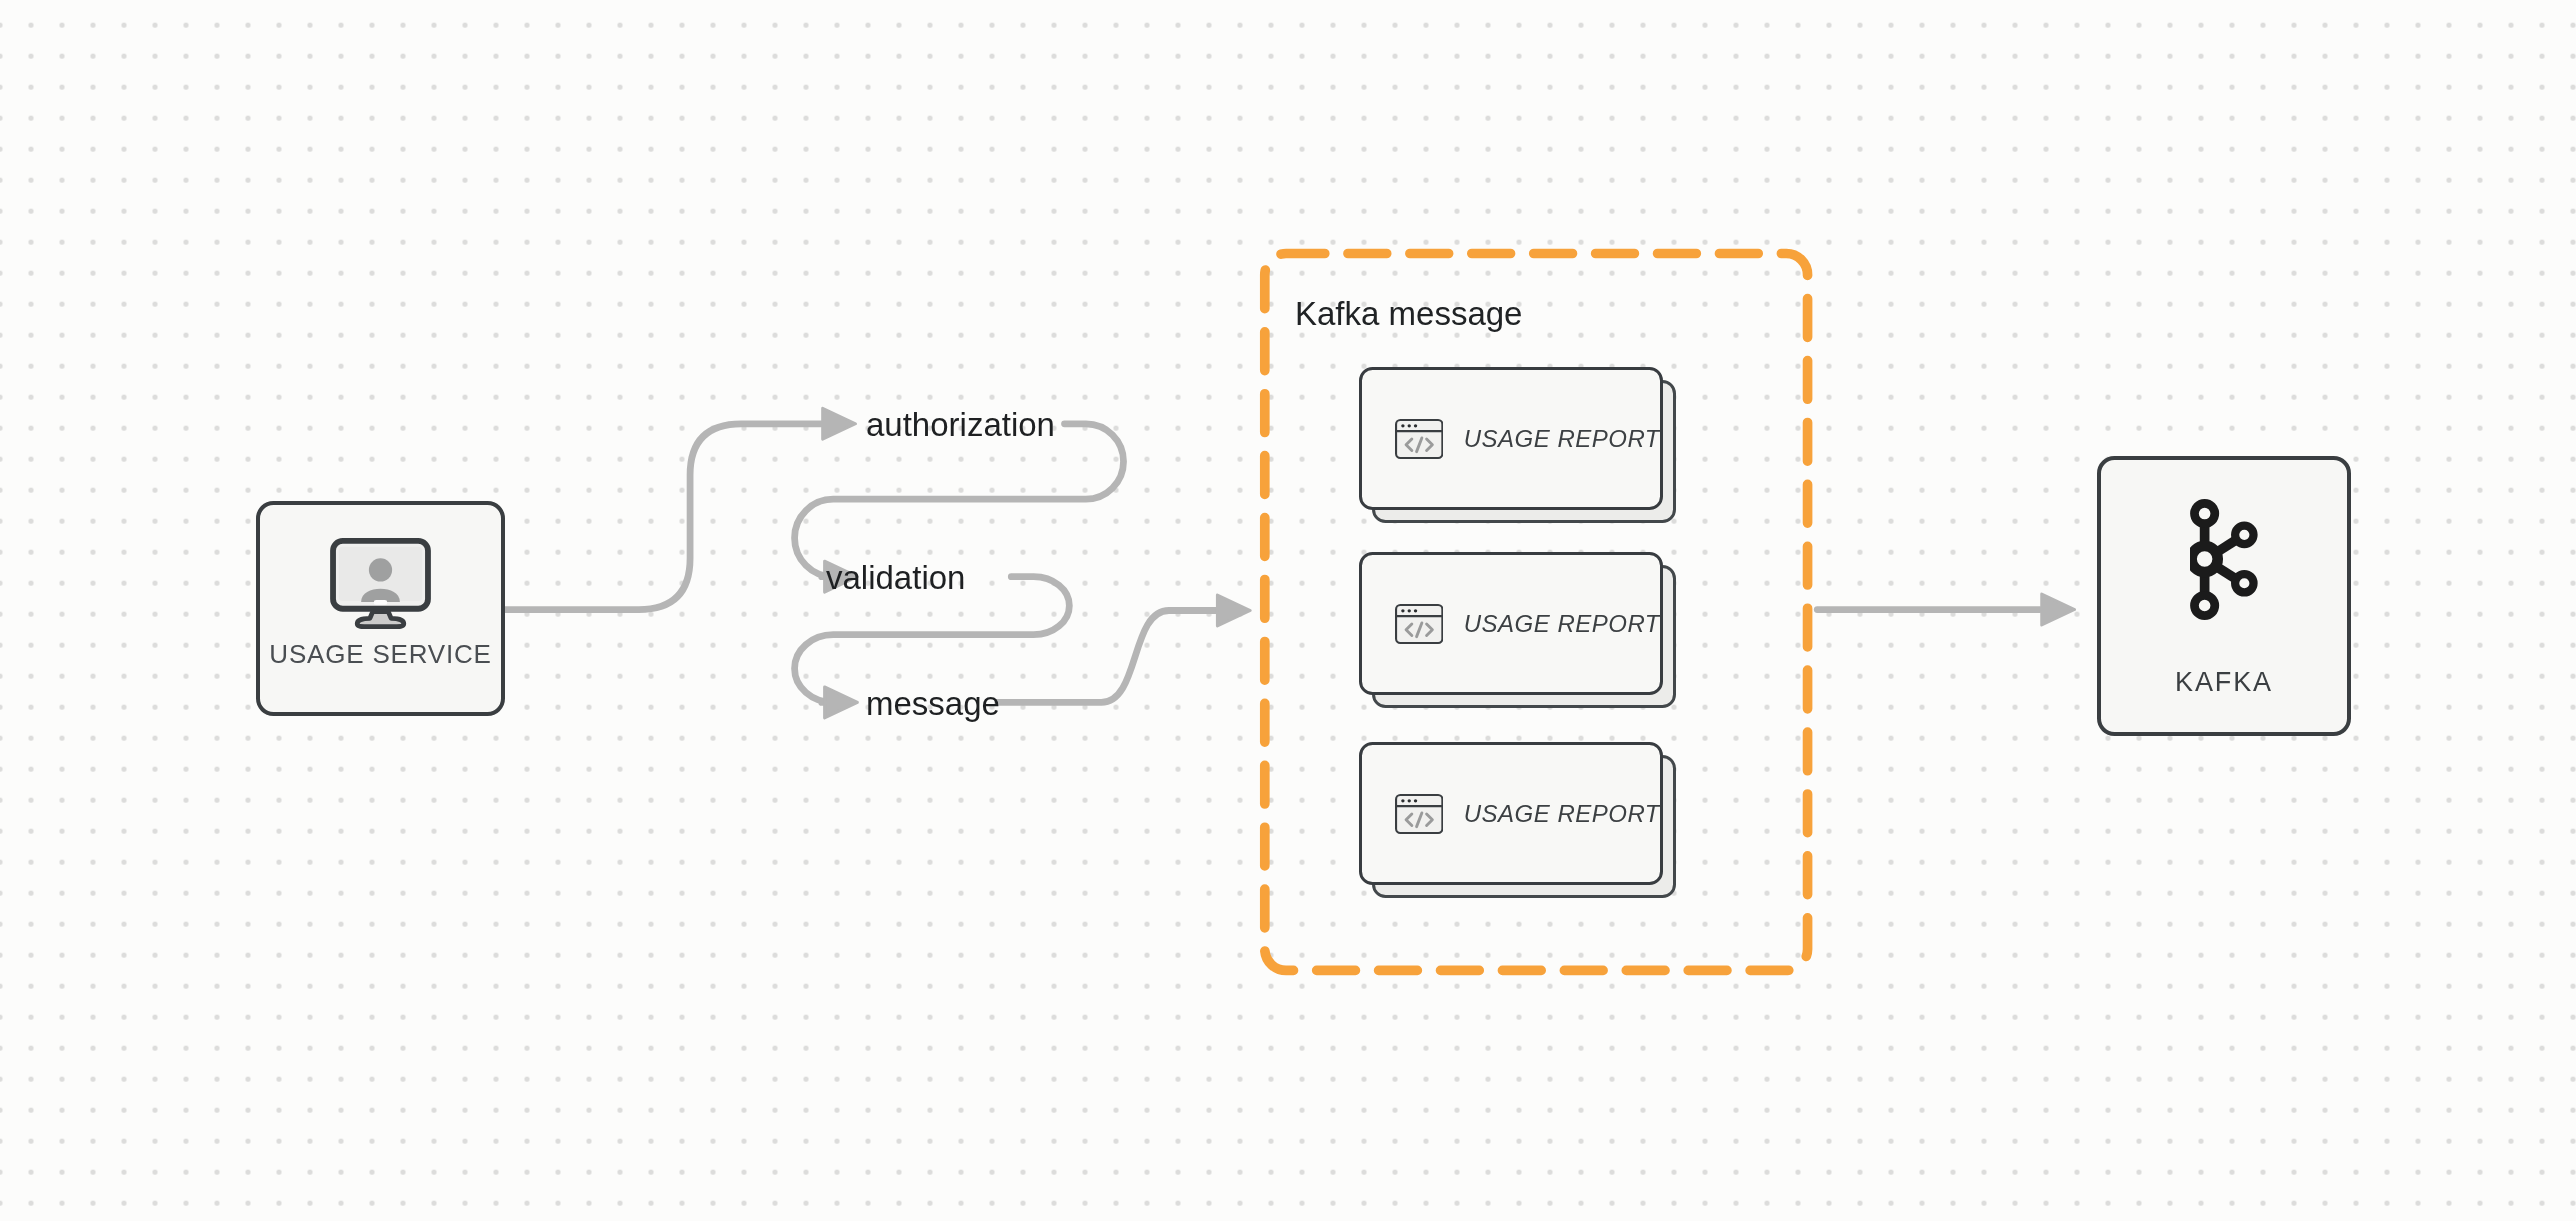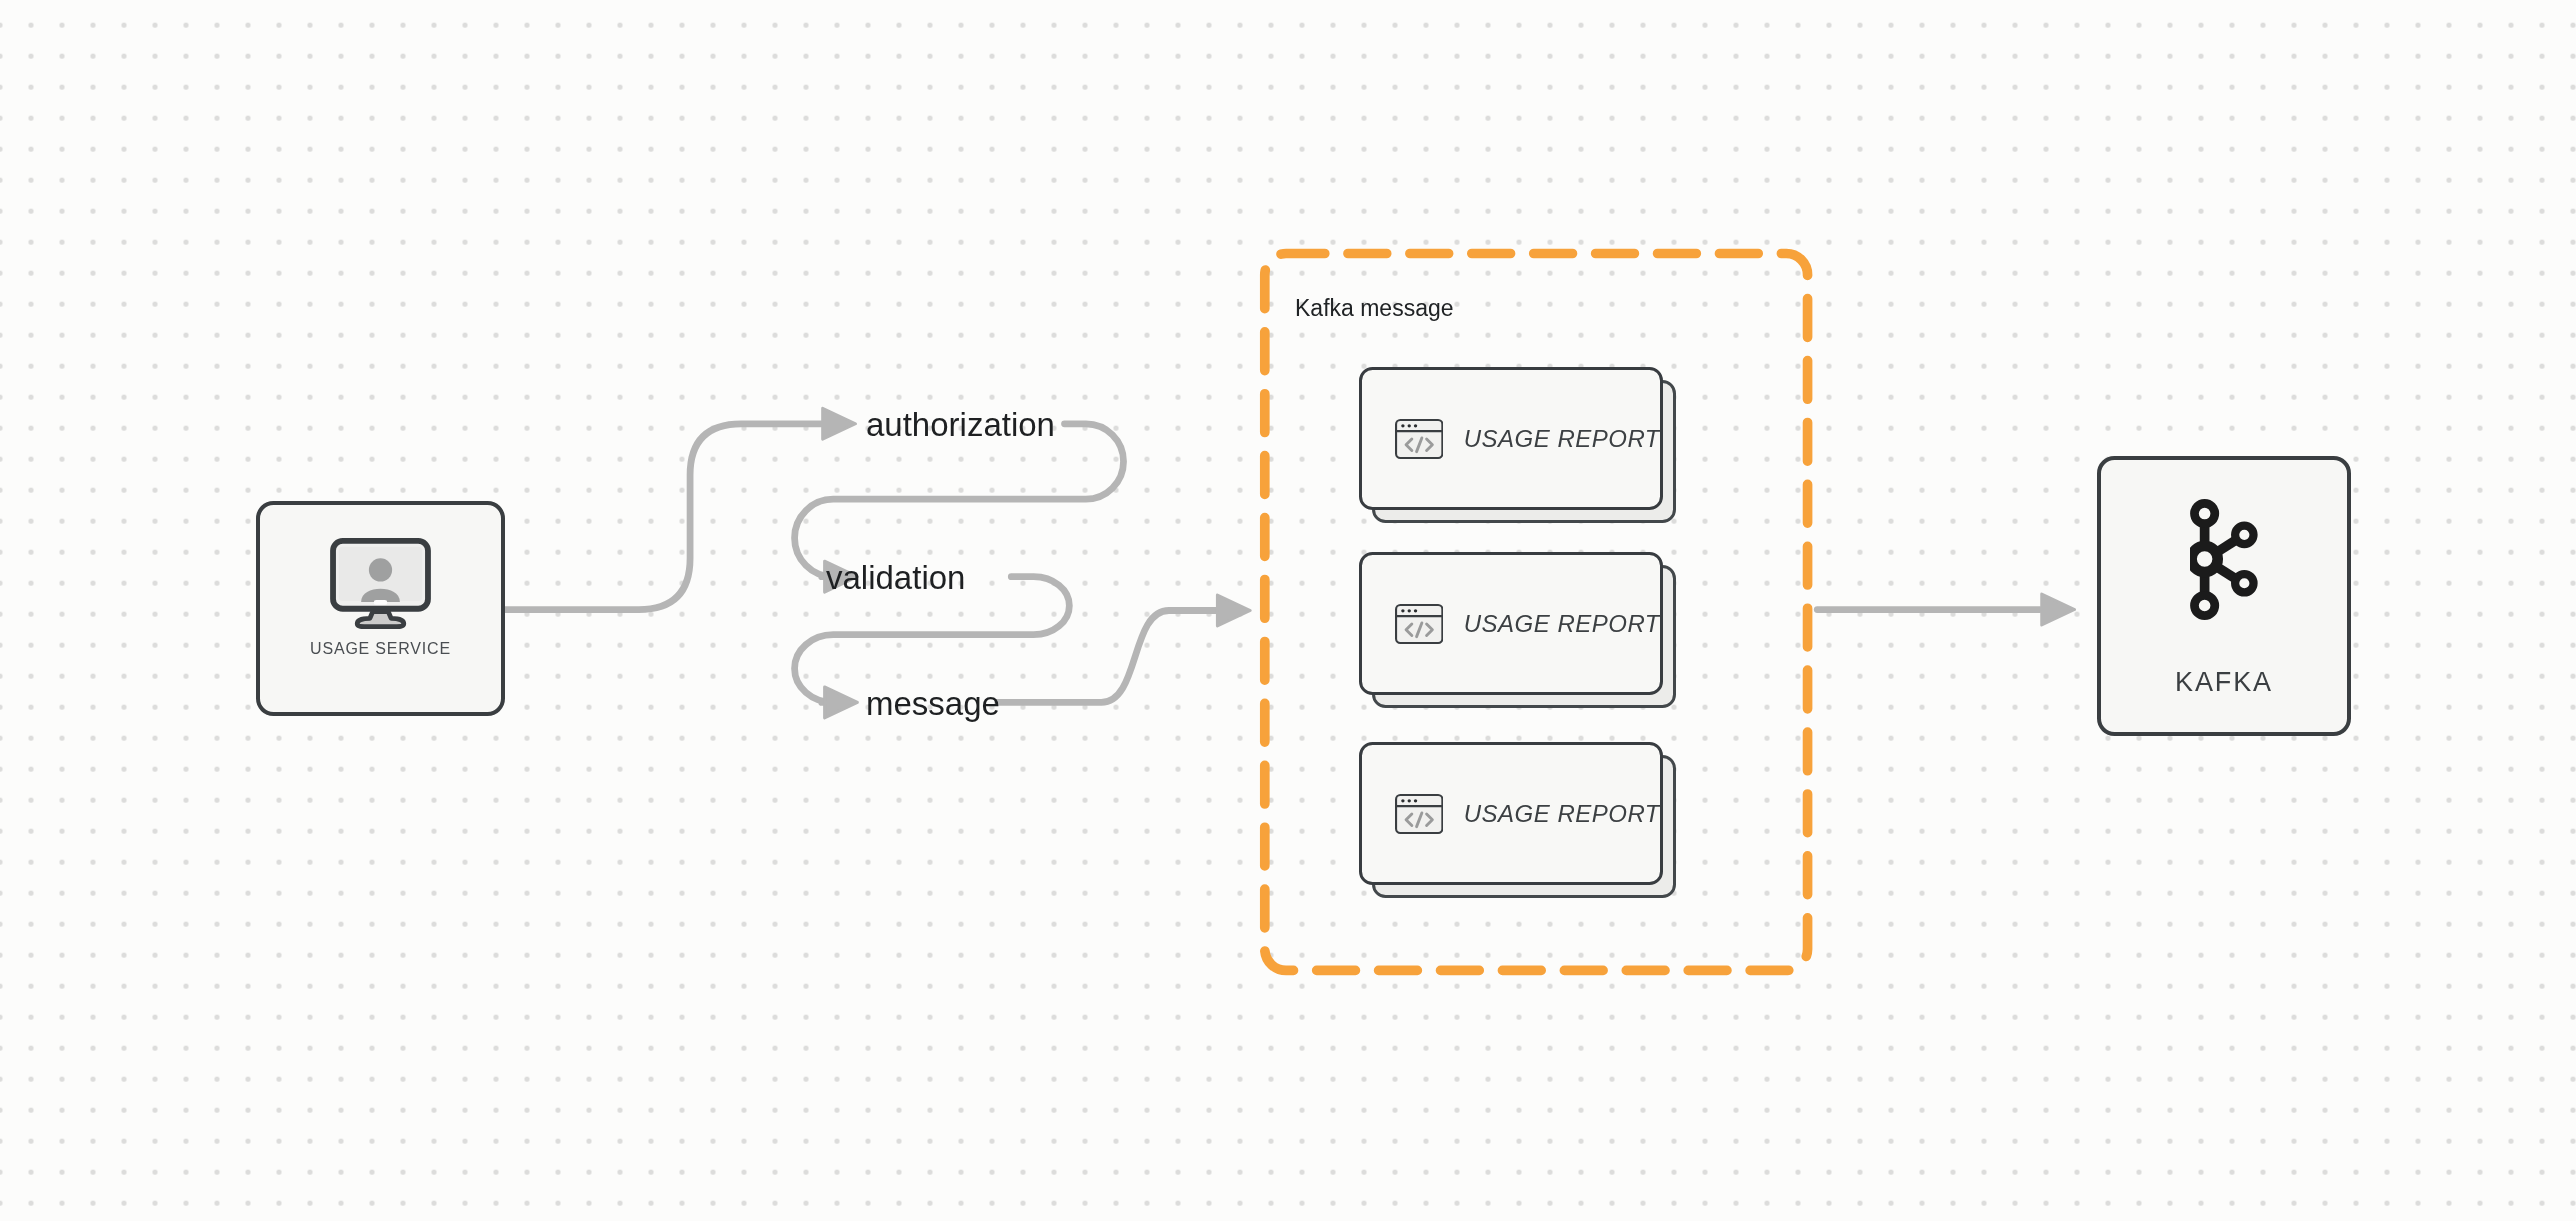--- a/index.html
+++ b/index.html
@@ -14,37 +14,37 @@
   .flow{fill:none;stroke:#B5B5B5;stroke-width:7;stroke-linecap:round;stroke-linejoin:round;}
   .head{fill:#B5B5B5;stroke:#B5B5B5;stroke-width:3;stroke-linejoin:round;}
 
   .node{
     position:absolute;z-index:3;box-sizing:border-box;
     background:#F7F7F5;border:4.8px solid #3A3E41;border-radius:17.4px;
     display:flex;flex-direction:column;align-items:center;
   }
   .node-usage{left:256px;top:501px;width:249px;height:215px;}
   .node-kafka{left:2097px;top:456px;width:254px;height:280px;}
-  .node-label{color:#4A4E52;font-size:16px;letter-spacing:0.8px;line-height:1;}
+  .node-label{color:#4A4E52;font-size:26px;letter-spacing:0.8px;line-height:1;}
   .node-usage .node-label{margin-top:9.7px;}
   .kafka-label{color:#3B3F42;font-size:27px;letter-spacing:1.9px;line-height:1;margin-top:48px;}
   .monitor-icon{margin-top:33px;}
   .kafka-logo{margin-top:39px;}
 
   .step-label{
     position:absolute;z-index:3;transform:translateY(-50%);
     color:#1E2022;font-size:33px;font-weight:400;line-height:1;white-space:nowrap;
   }
   .step-auth{left:866px;top:424px;}
   .step-valid{left:826px;top:577px;}
   .step-batch{left:866px;top:703px;}
 
   .group-title{
     position:absolute;left:1295px;top:297px;z-index:3;
-    color:#202325;font-size:23px;font-weight:500;line-height:1;white-space:nowrap;
+    color:#202325;font-size:33px;font-weight:500;line-height:1;white-space:nowrap;
   }
 
   .report-card{position:absolute;left:1359px;width:304px;height:143px;z-index:3;}
   .card-1{top:367px;} .card-2{top:552px;} .card-3{top:742px;}
   .card-stack{
     position:absolute;left:12.6px;top:12.6px;width:100%;height:100%;box-sizing:border-box;
     background:#ECECEA;border:3.9px solid #43484B;border-radius:13.5px;z-index:1;
   }
   .card-face{
     position:absolute;left:0;top:0;width:100%;height:100%;box-sizing:border-box;

